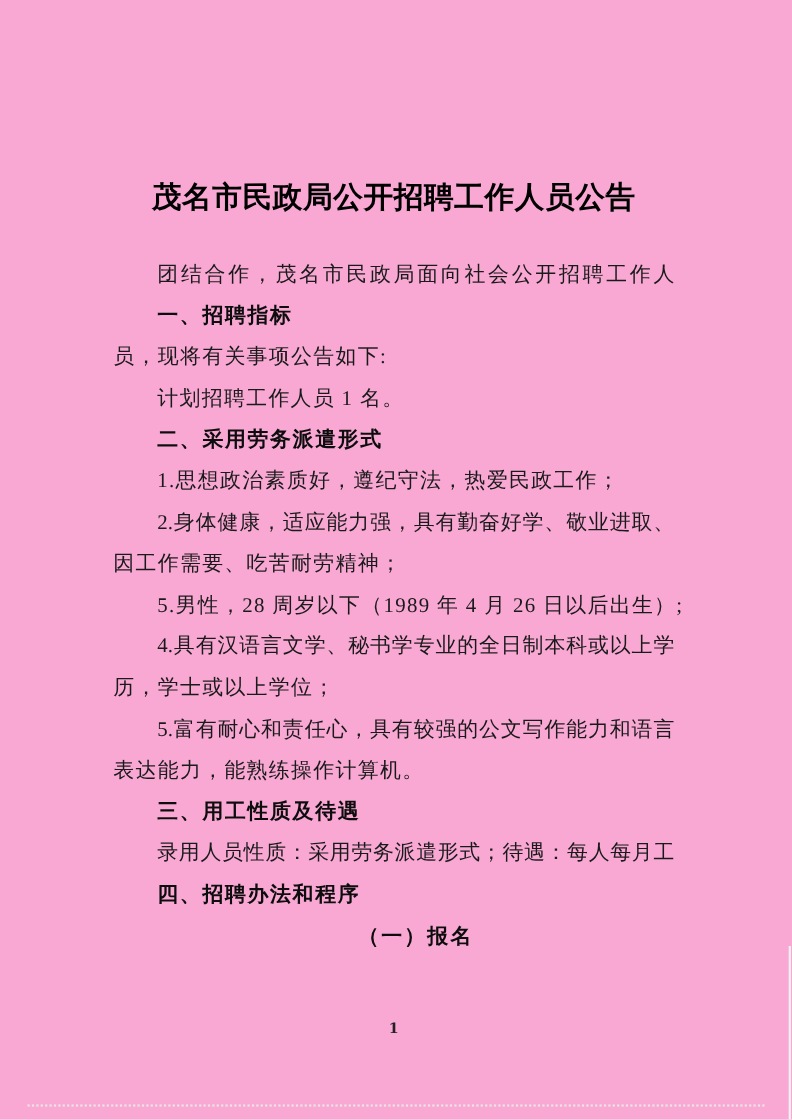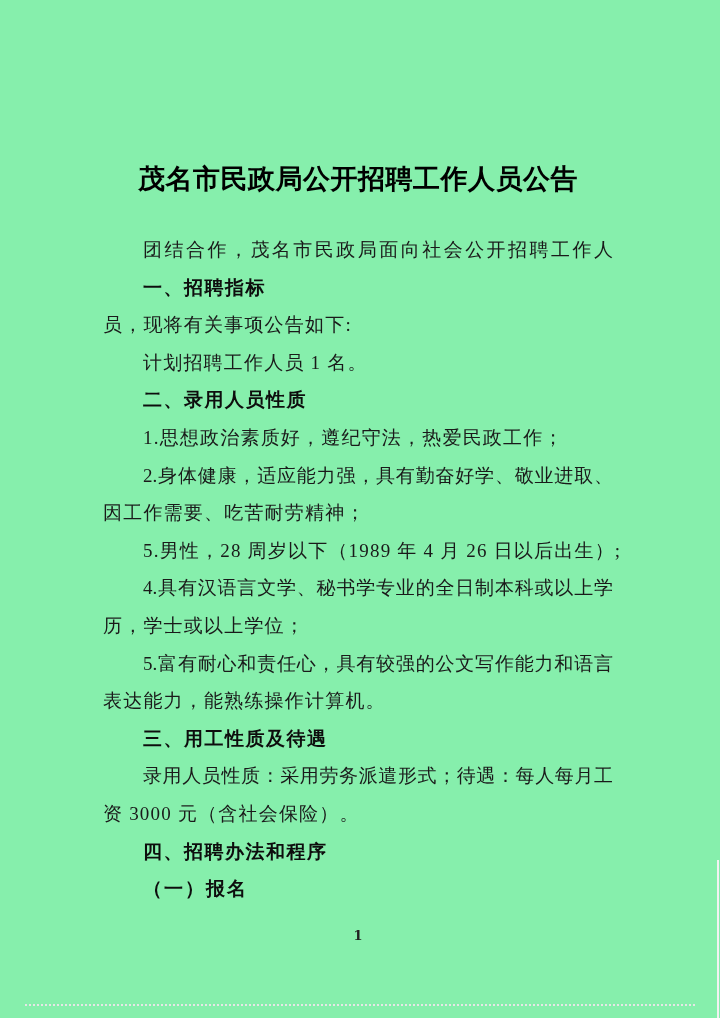--- a/index.html
+++ b/index.html
@@ -4,21 +4,21 @@
 <style>
   html, body {
     margin: 0;
     padding: 0;
     background: #ffffff;
   }
   .page {
     position: relative;
     width: 720px;
     height: 1018px;
-    background: #86efac;
+    background: #f9a8d4;
     overflow: hidden;
     font-family: "Liberation Serif", serif;
     color: #1a1a1a;
   }
   .doc-title {
     position: absolute;
     top: 161px;
     left: 103px;
     width: 510px;
     margin: 0;
@@ -55,20 +55,21 @@
   .line.heading {
     font-family: "Liberation Sans", sans-serif;
     font-weight: bold;
     letter-spacing: 1.5px;
     color: #0d0d0d;
   }
   .line.subheading {
     font-weight: bold;
     letter-spacing: 2px;
     color: #0d0d0d;
+    text-align: center;
   }
   .page-number {
     position: absolute;
     top: 928px;
     left: 103px;
     width: 510px;
     text-align: center;
     font-family: "DejaVu Serif", serif;
     font-size: 13px;
     font-weight: bold;
@@ -96,32 +97,31 @@
 
 <div class="page">
 
   <h1 class="doc-title">茂名市民政局公开招聘工作人员公告</h1>
 
   <div class="doc-body">
       <div class="line body indent fill">团结合作，茂名市民政局面向社会公开招聘工作人</div>
       <div class="line heading indent">一、招聘指标</div>
       <div class="line body">员，现将有关事项公告如下:</div>
       <div class="line body indent">计划招聘工作人员 1 名。</div>
-      <div class="line heading indent">二、录用人员性质</div>
+      <div class="line heading indent">二、采用劳务派遣形式</div>
       <div class="line body indent">1.思想政治素质好，遵纪守法，热爱民政工作；</div>
       <div class="line body indent fill">2.身体健康，适应能力强，具有勤奋好学、敬业进取、</div>
       <div class="line body">因工作需要、吃苦耐劳精神；</div>
       <div class="line body indent">5.男性，28 周岁以下（1989 年 4 月 26 日以后出生）;</div>
       <div class="line body indent fill">4.具有汉语言文学、秘书学专业的全日制本科或以上学</div>
       <div class="line body">历，学士或以上学位；</div>
       <div class="line body indent fill">5.富有耐心和责任心，具有较强的公文写作能力和语言</div>
       <div class="line body">表达能力，能熟练操作计算机。</div>
       <div class="line heading indent">三、用工性质及待遇</div>
       <div class="line body indent fill">录用人员性质：采用劳务派遣形式；待遇：每人每月工</div>
-      <div class="line body">资 3000 元（含社会保险）。</div>
       <div class="line heading indent">四、招聘办法和程序</div>
       <div class="line subheading indent">（一）报名</div>
     </div>
 
   <div class="page-number">1</div>
 
   <div class="scan-edge-bottom"></div>
 
   <div class="scan-edge-right"></div>
 

